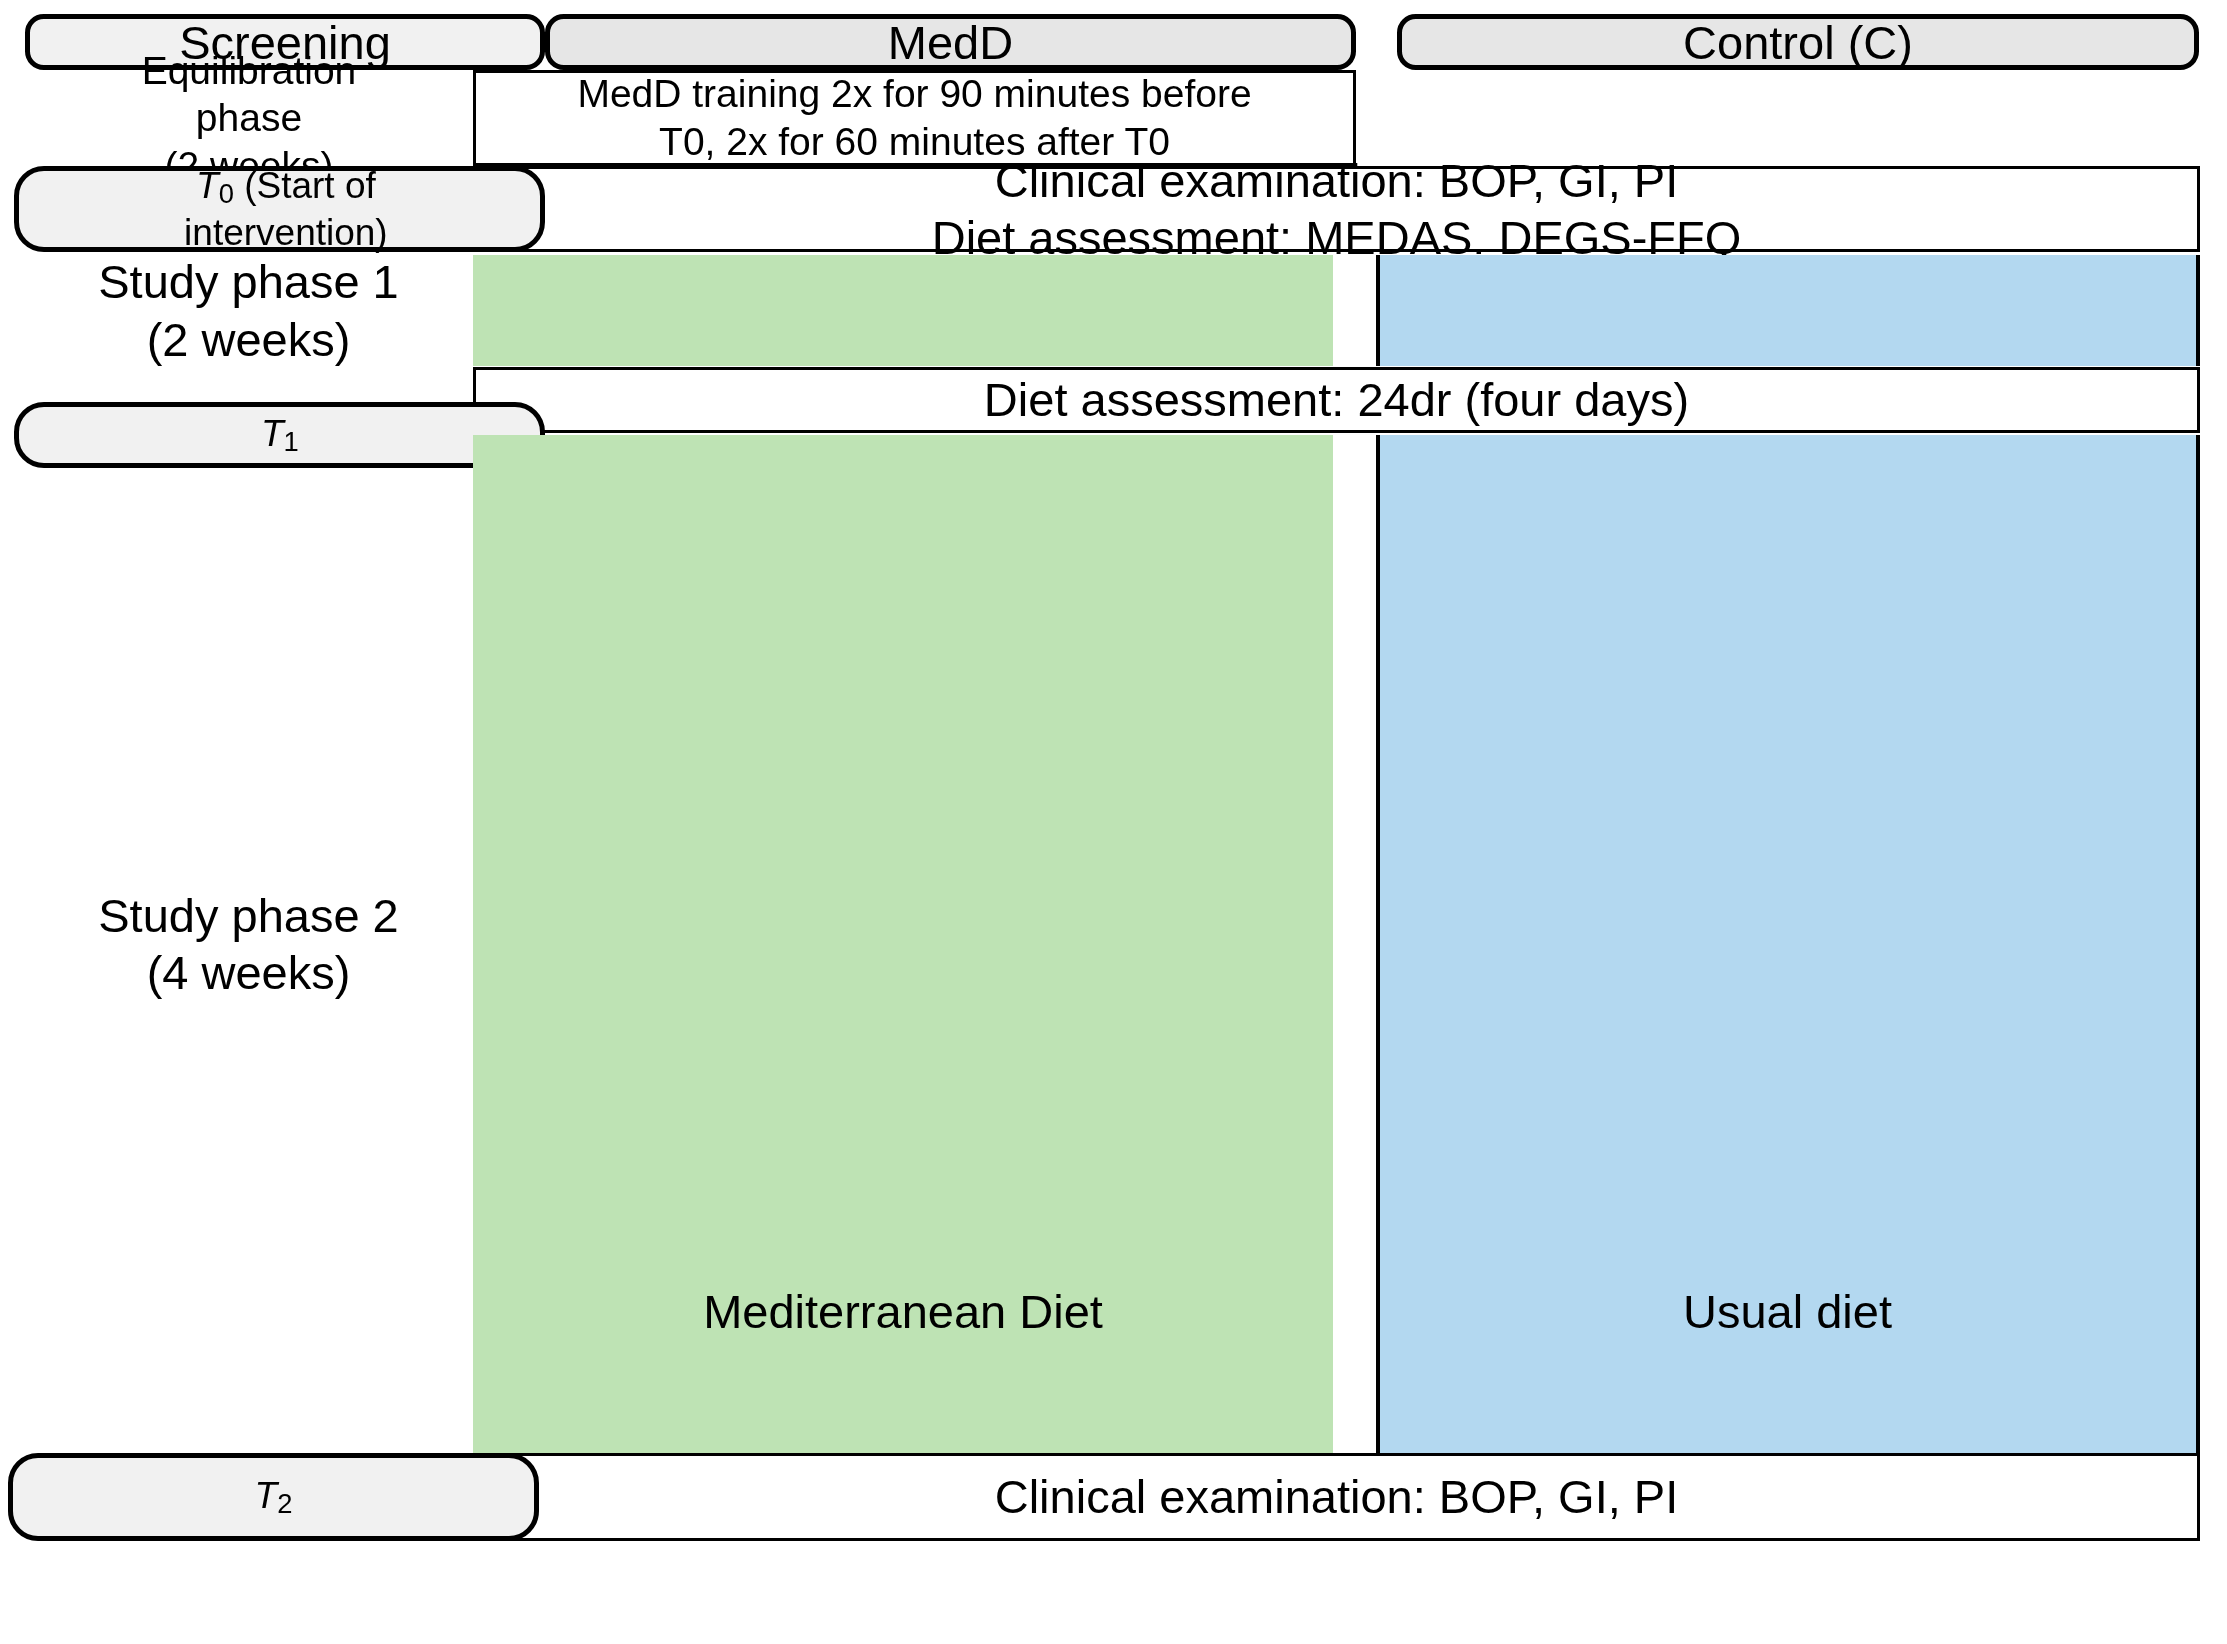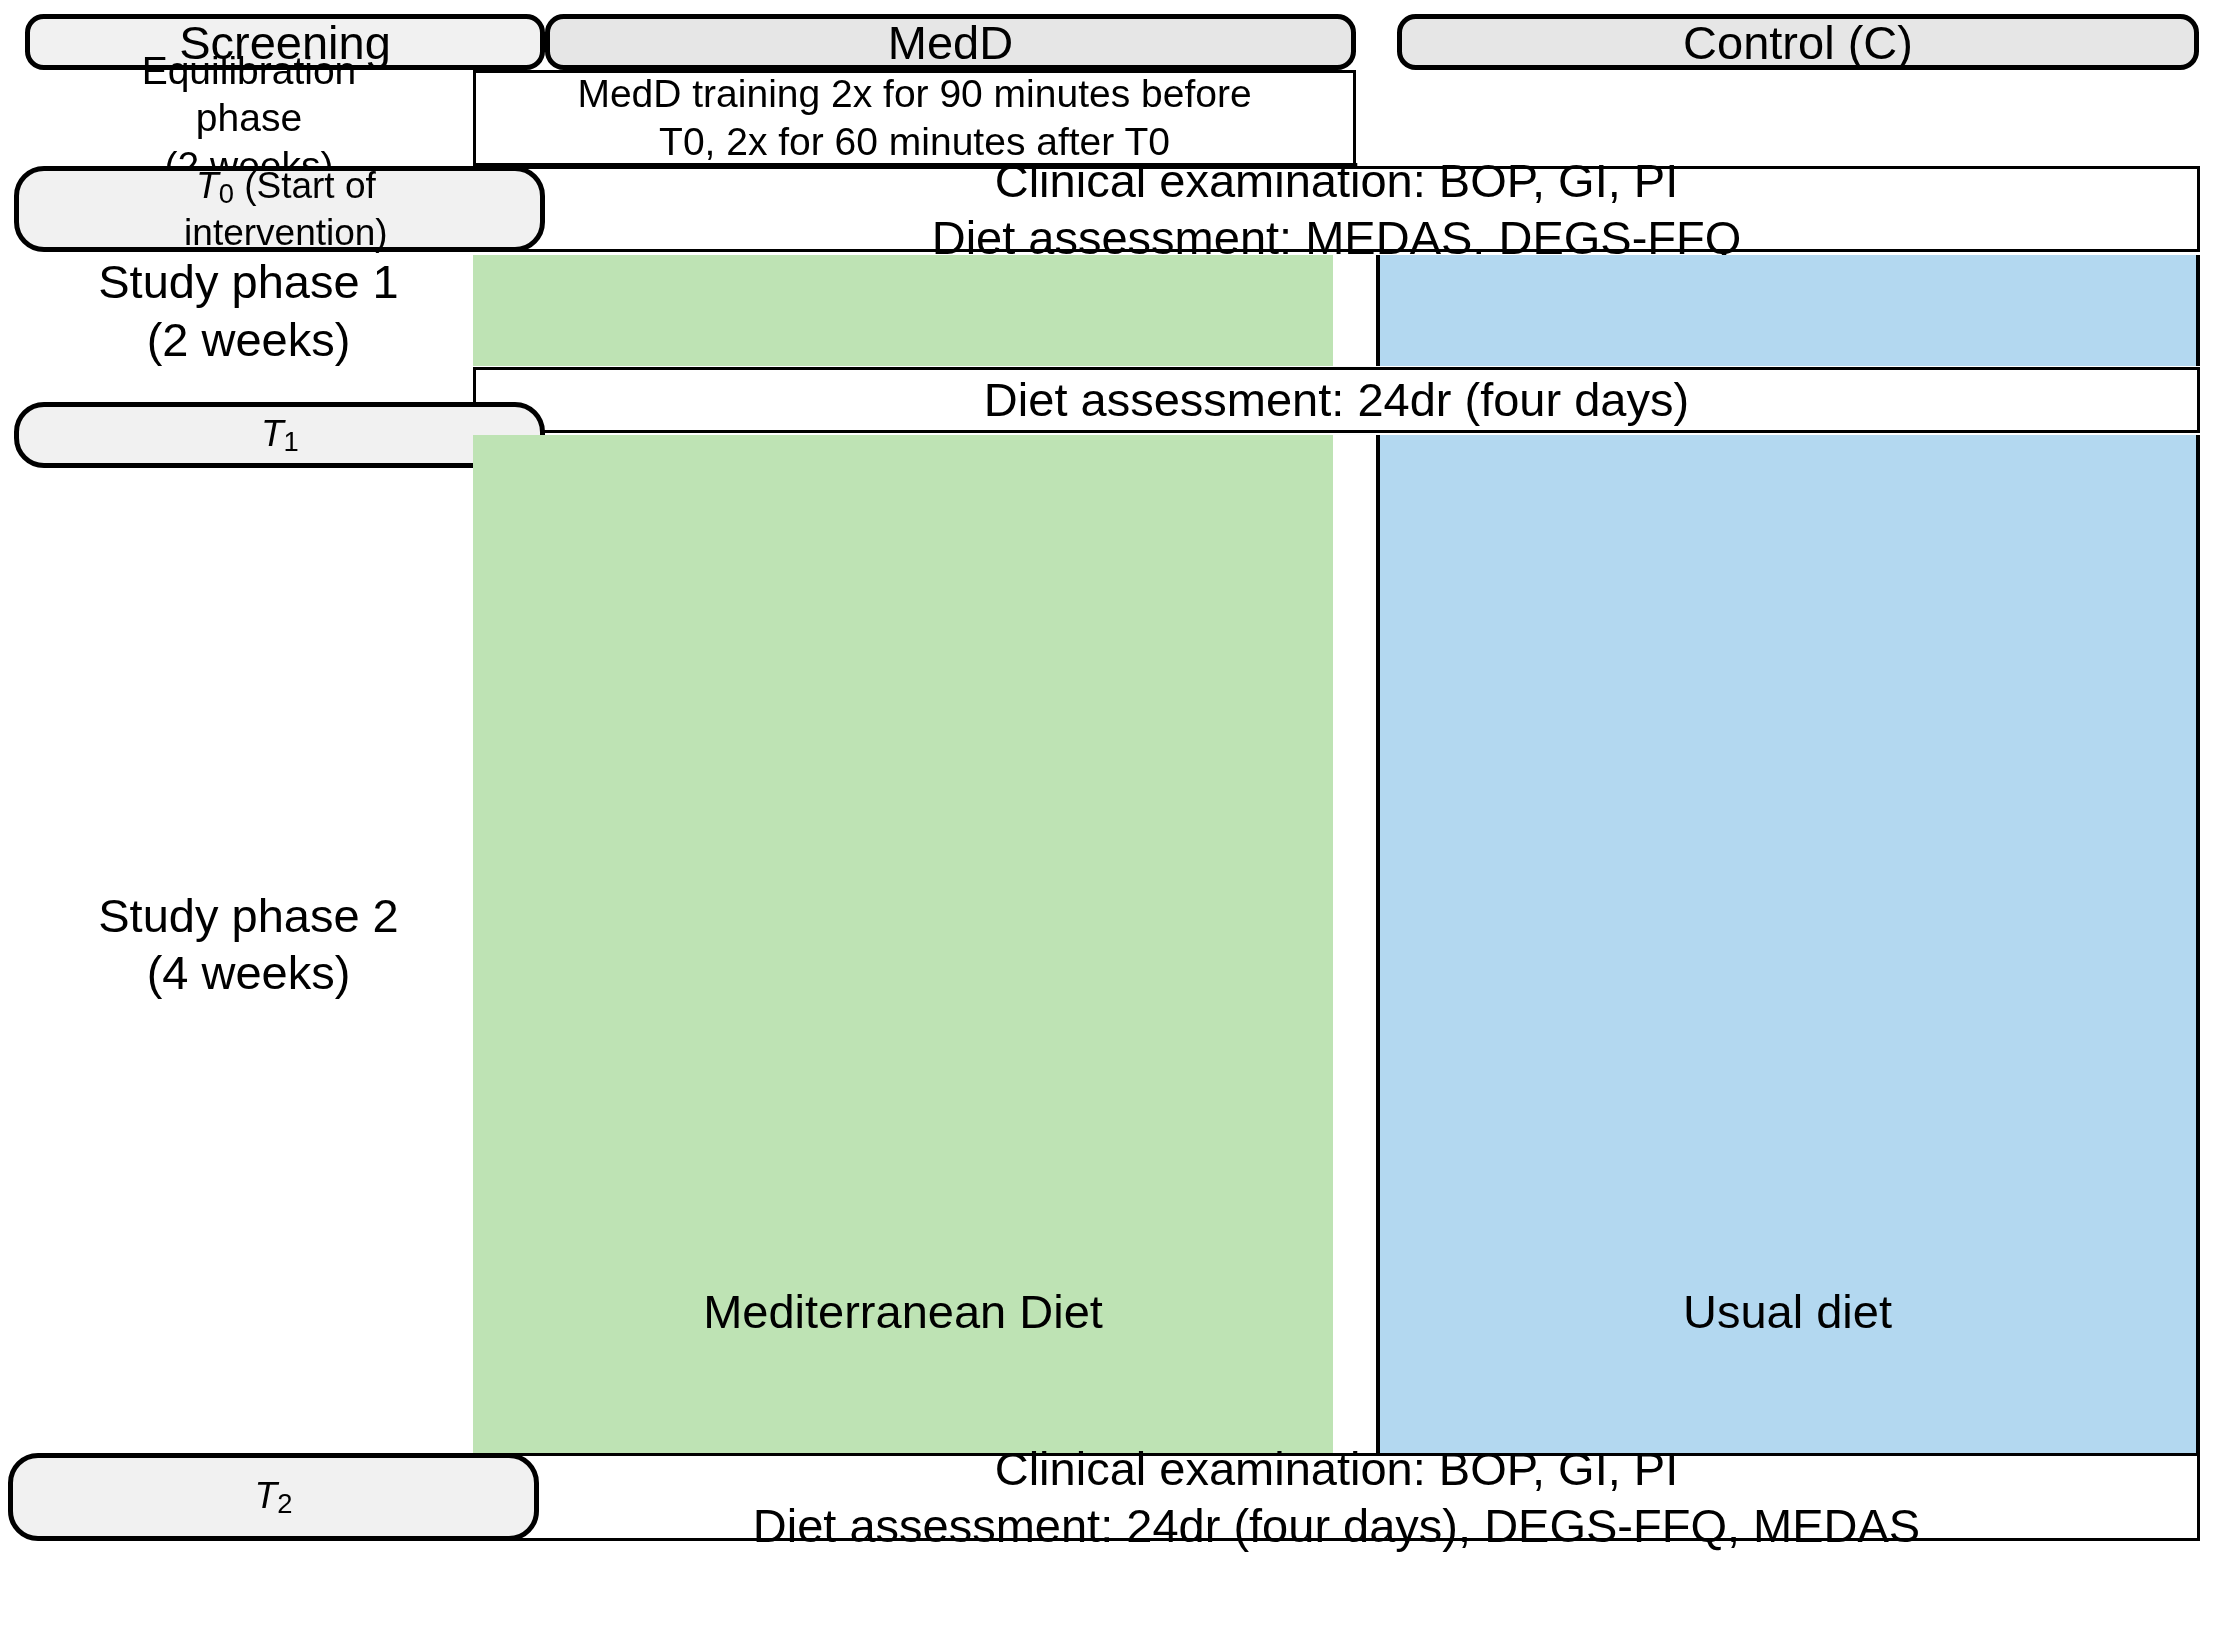--- a/index.html
+++ b/index.html
@@ -101,21 +101,20 @@
   <div class="abs block-green" style="left:473px;top:435px;width:860px;height:1018px;">
     <div class="abs ctr f56" style="left:0;top:855px;width:860px;height:43px;">Mediterranean Diet</div>
   </div>
 
   <div class="abs block-blue" style="left:1376px;top:435px;width:824px;height:1018px;">
     <div class="abs ctr f56" style="left:0;top:855px;width:815px;height:43px;">Usual diet</div>
   </div>
 
   <div class="abs cell ctr two-line f56" style="left:473px;top:1453px;width:1727px;height:88px;">
     <span>Clinical examination: BOP, GI, PI</span>
-    <span>Diet assessment: 24dr (four days), DEGS-FFQ, MEDAS</span>
   </div>
 
   <div class="abs tp ctr f52" style="left:8px;top:1453px;width:531px;height:88px;">
     <span><span class="ital">T</span><span class="sub">2</span></span>
   </div>
 
 </div>
 
 
 </body></html>

